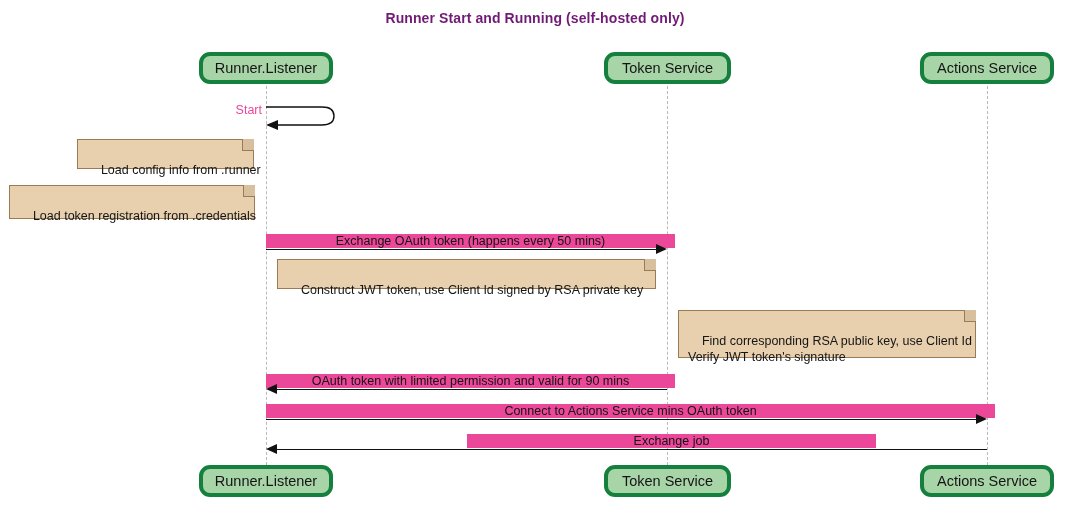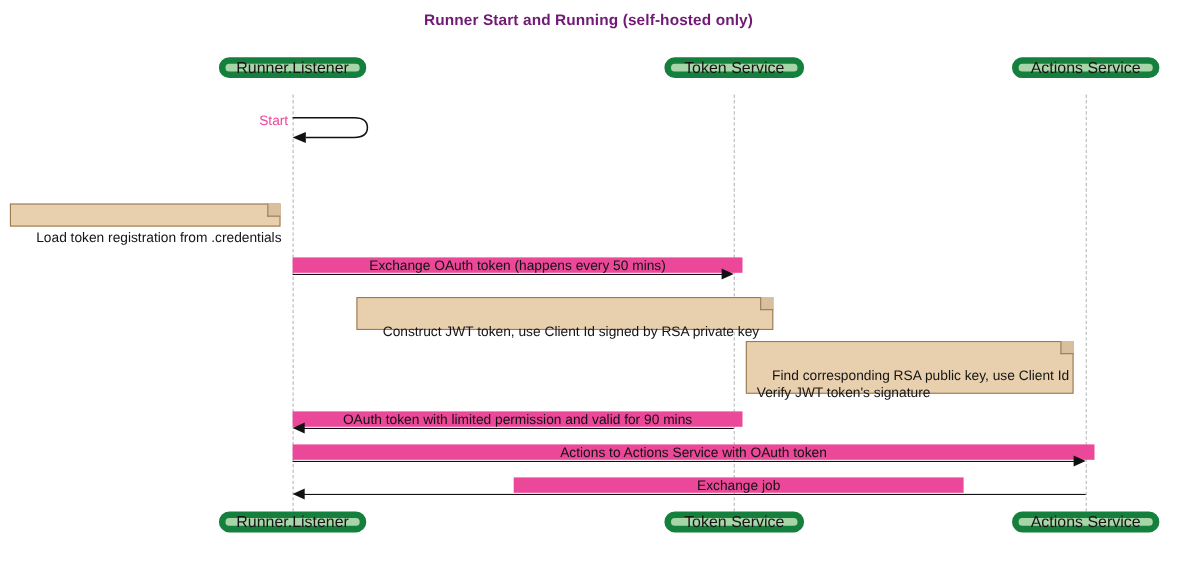--- a/index.html
+++ b/index.html
@@ -36,24 +36,24 @@
   .lifeline {
     position: absolute;
     width: 0;
     border-left: 1px dashed #b8b8bd;
     top: 86px;
     height: 379px;
   }
   
   .participant {
     position: absolute;
-    height: 19px;
+    height: 32px;
     border-radius: 11px;
     background: #a8d5a8;
-    border: 6px solid #15803d;
+    border: 4px solid #15803d;
     display: flex;
     align-items: center;
     justify-content: center;
     font-size: 14.5px;
     color: #151515;
     box-sizing: border-box;
     white-space: nowrap;
   }
   
   .note {
@@ -150,49 +150,54 @@
   </div>
 
   <div class="selfloop-label" style="left:186px; top:103px; width:76px;">Start</div>
   <div class="selfloop" style="left:262px; top:100px;">
     <svg width="90" height="40" viewBox="0 0 90 40">
       <path d="M 4 7 L 60 7 Q 72 7 72 16 Q 72 25 60 25 L 16 25" fill="none" stroke="#111111" stroke-width="1.4"></path>
       <polygon points="16,20 4,25 16,30" fill="#111111"></polygon>
     </svg>
   </div>
 
-
-  <div class="note" style="left:9px; top:185px; width:246px; height:21px;text-align:right;">
+  <div class="note" style="left:77px; top:139px; width:177px; height:30px;">
+    <span>Load config info from .runner</span>
+    <span class="dogear-fill"></span>
+    <span class="dogear"></span>
+  </div>
+
+  <div class="note" style="left:9px; top:185px; width:246px; height:34px;text-align:right;">
     <span>Load token registration from .credentials</span>
     <span class="dogear-fill"></span>
     <span class="dogear"></span>
   </div>
 
   <div class="msg-label centered" style="left:266px; top:234px; width:401px;">Exchange OAuth token (happens every 50 mins)</div>
   <div class="msg-line" style="left:266px; top:249px; width:391px;"></div>
   <div class="arrow-head arrow-right" style="left:656px; top:244px;"></div>
 
-  <div class="note" style="left:277px; top:270px; width:379px; height:30px;margin-left:47px;">
+  <div class="note" style="left:277px; top:259px; width:379px; height:30px;">
     <span>Construct JWT token, use Client Id signed by RSA private key</span>
     <span class="dogear-fill"></span>
     <span class="dogear"></span>
   </div>
 
   <div class="note" style="left:678px; top:310px; width:298px; height:48px;">
     <span>Find corresponding RSA public key, use Client Id
 Verify JWT token's signature</span>
     <span class="dogear-fill"></span>
     <span class="dogear"></span>
   </div>
 
   <div class="msg-label centered" style="left:266px; top:374px; width:401px;">OAuth token with limited permission and valid for 90 mins</div>
   <div class="msg-line" style="left:276px; top:389px; width:391px;"></div>
   <div class="arrow-head arrow-left" style="left:266px; top:384px;"></div>
 
-  <div class="msg-label centered" style="left:266px; top:404px; width:721px;">Actions to Actions Service with OAuth token</div>
+  <div class="msg-label centered" style="left:266px; top:404px; width:721px;">Connect to Actions Service mins OAuth token</div>
   <div class="msg-line" style="left:266px; top:419px; width:711px;"></div>
   <div class="arrow-head arrow-right" style="left:976px; top:414px;"></div>
 
   <div class="msg-label centered" style="left:467px; top:434px; width:401px;">Exchange job</div>
   <div class="msg-line" style="left:276px; top:449px; width:711px;"></div>
   <div class="arrow-head arrow-left" style="left:266px; top:444px;"></div>
 
   <div class="participant" style="left:199px; top:465px; width:134px;">
     <span>Runner.Listener</span>
   </div>

